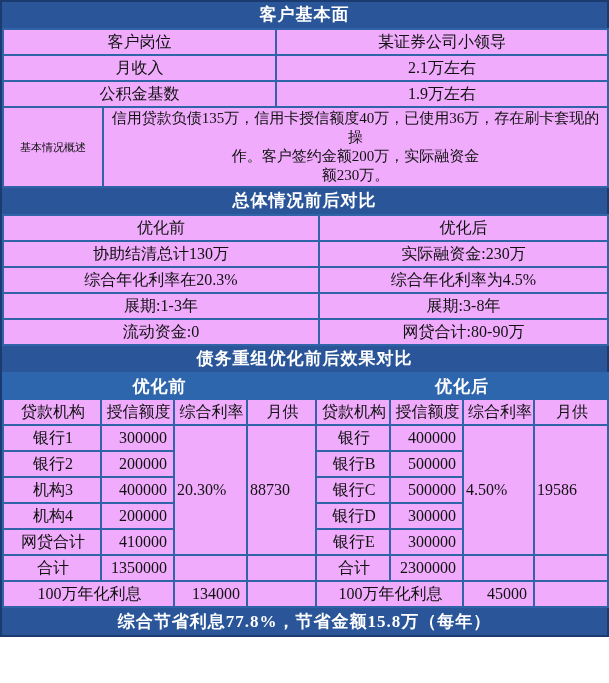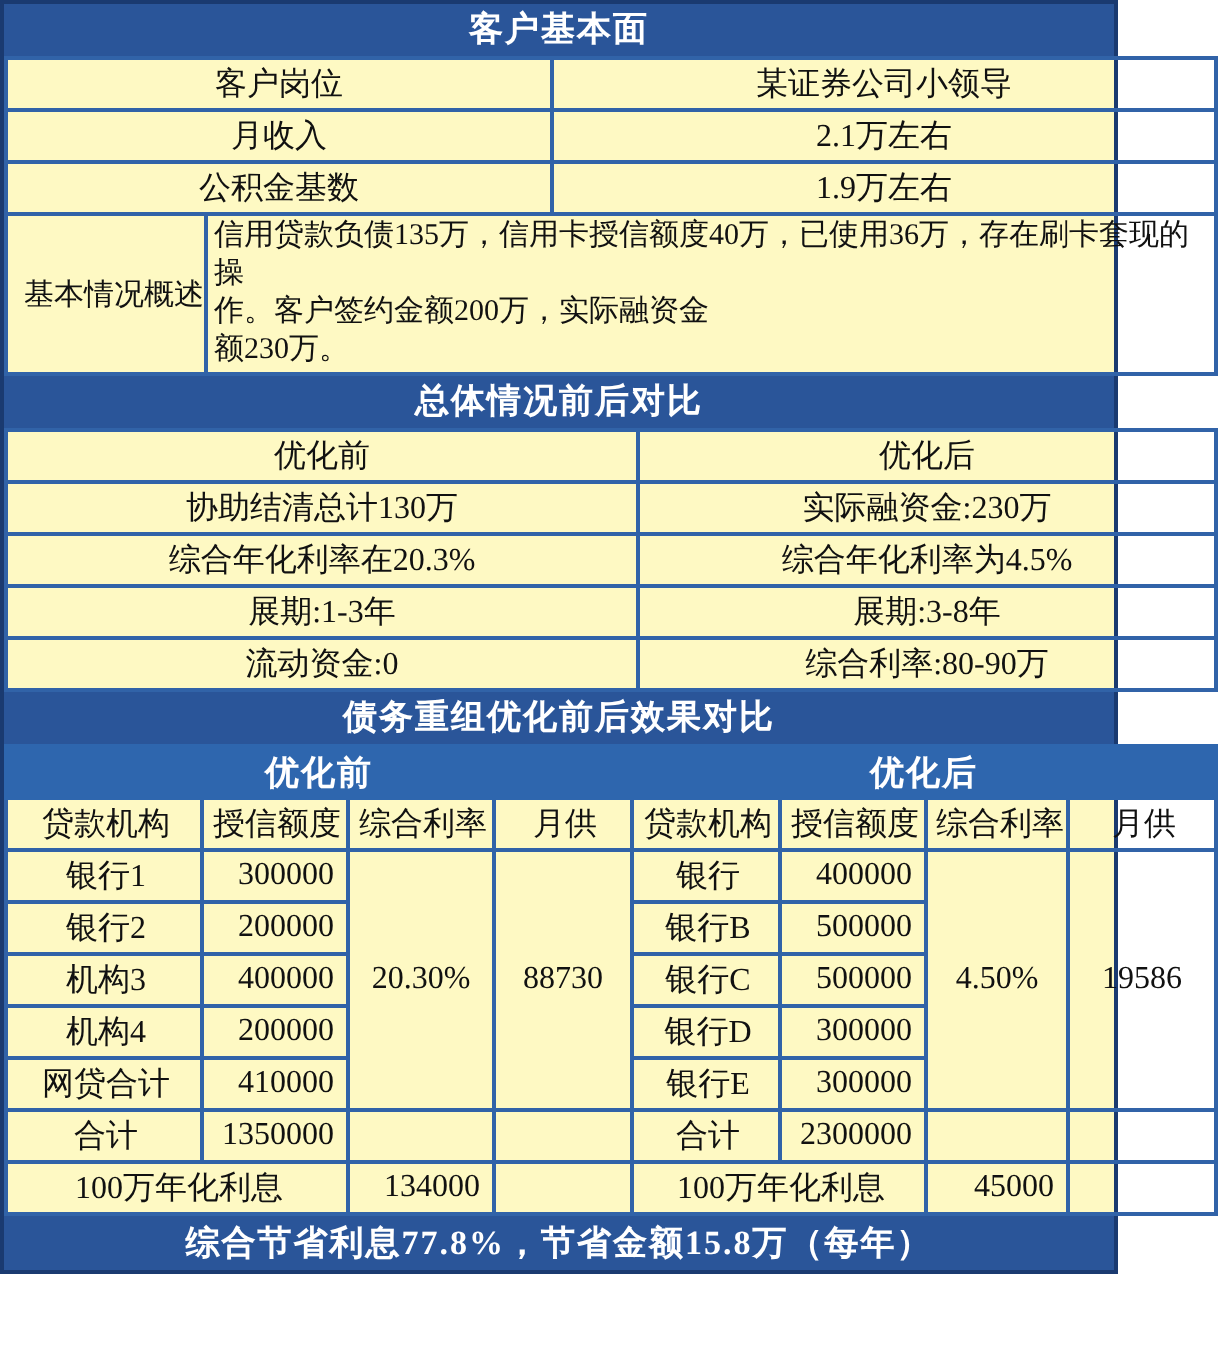--- a/index.html
+++ b/index.html
@@ -10,23 +10,23 @@
     --ink:#111111;
   }
   *{margin:0;padding:0;box-sizing:border-box;}
   html,body{background:#ffffff;}
   body{
     font-family:"Liberation Serif","DejaVu Serif",serif;
     color:var(--ink);
     width:609px;
   }
   .sheet{
-    width:559px;
+    width:609px;
     border:2px solid var(--outer-blue);
-    background:#fef9c3;
+    background:#f0abfc;
   }
   .band{
     height:26px;
     line-height:26px;
     background:var(--band-blue);
     color:#ffffff;
     font-weight:bold;
     font-size:17px;
     text-align:center;
     letter-spacing:1px;
@@ -40,41 +40,41 @@
     border:2px solid var(--grid-blue);
     height:26px;
     font-size:16px;
     padding:0 2px;
     text-align:center;
     vertical-align:middle;
     overflow:hidden;
     white-space:nowrap;
   }
   
-  .t1 .overview-label{font-size:15px;padding:0;text-align:right;}
+  .t1 .overview-label{font-size:11px;padding:0;}
   .t1 .overview-text{
-    text-align:left;
+    text-align:center;
     white-space:pre-line;
     font-size:15px;
     line-height:19px;
     padding:1px 3px;
     height:56px;
   }
   
   .t3 .subhead td{
     background:var(--subhead-blue);
     color:#ffffff;
     font-weight:bold;
     font-size:17px;
     border-color:var(--subhead-blue);
     letter-spacing:1px;
   }
   .t3 td.name{text-align:center;padding-left:4px;}
   .t3 td.num{text-align:right;padding-right:6px;}
-  .t3 td.merged{text-align:center;vertical-align:middle;}
+  .t3 td.merged{text-align:left;vertical-align:middle;}
   .footer-band{
     height:27px;
     line-height:27px;
   }
 </style>
 </head>
 <body>
 
 <div class="sheet">
 
@@ -125,21 +125,21 @@
     <tr>
       <td>综合年化利率在20.3%</td>
       <td>综合年化利率为4.5%</td>
     </tr>
     <tr>
       <td>展期:1-3年</td>
       <td>展期:3-8年</td>
     </tr>
     <tr>
       <td>流动资金:0</td>
-      <td>综合利率:80-90万</td>
+      <td>网贷合计:80-90万</td>
     </tr>
   </tbody>
     </table>
 
   <div class="band">债务重组优化前后效果对比</div>
   <table class="t3">
     <colgroup>
       <col style="width:98px">
         <col style="width:73px">
         <col style="width:73px">

